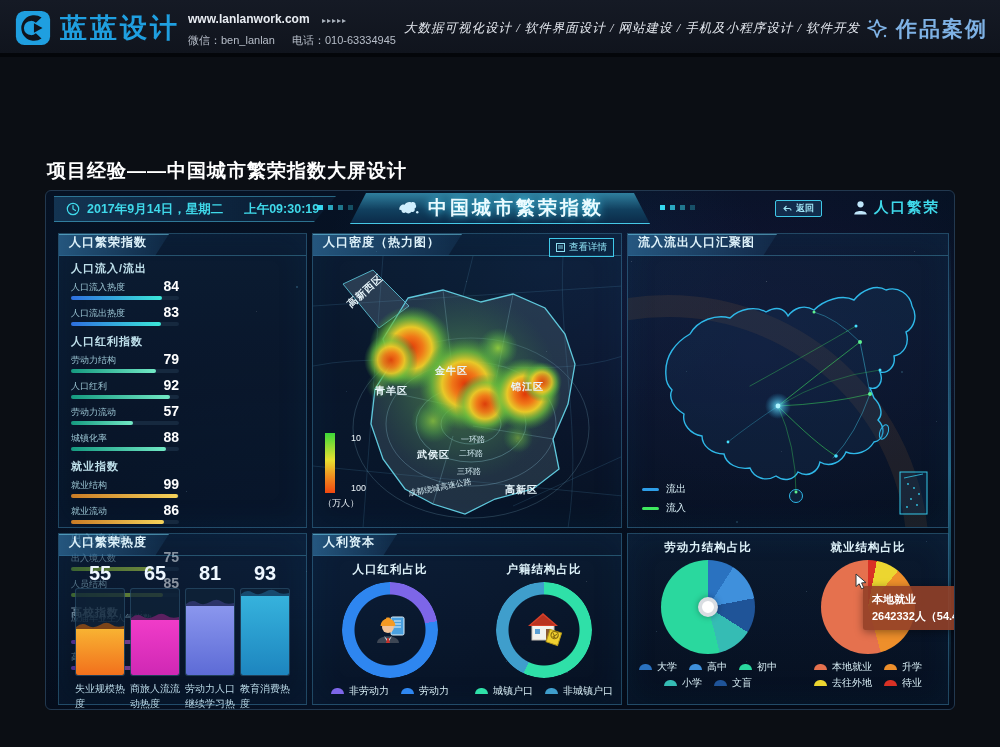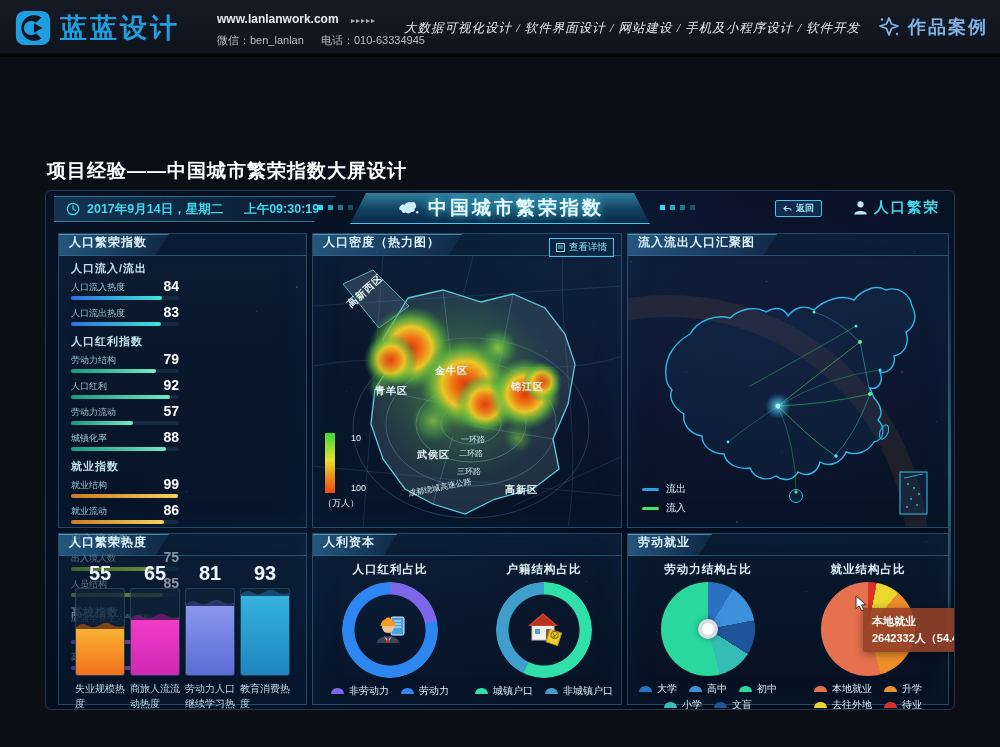--- a/index.html
+++ b/index.html
@@ -4,29 +4,29 @@
 <style>
   * { margin:0; padding:0; box-sizing:border-box; }
   html,body { width:1000px; height:747px; overflow:hidden; background:#0b0e14;
     font-family:"Liberation Sans","DejaVu Sans",sans-serif; }
 
   
   .site-header { position:absolute; left:0; top:0; width:1000px; height:57px;
     background:linear-gradient(180deg,#151a25,#10141d); border-bottom:4px solid #04060a; }
   .logo-group { position:absolute; left:14px; top:9px; display:flex; align-items:center; gap:8px; cursor:pointer; }
   .logo-text { font-size:27px; font-weight:bold; color:#1f9fe0; letter-spacing:3px; }
-  .contact { position:absolute; left:188px; top:9px;margin-left:29px; }
+  .contact { position:absolute; left:188px; top:9px; }
   .site-url { font-size:12px; font-weight:bold; color:#e8ecf2; }
   .url-arrows { font-size:8px; color:#aab2bd; letter-spacing:1px; margin-left:8px; }
   .contact-line2 { margin-top:6px; font-size:11px; color:#b7bec9; }
   .contact-line2 span { margin-right:14px; }
   .services { position:absolute; right:140px; top:20px; font-family:"Liberation Serif","DejaVu Serif",serif;
     font-style:italic; font-weight:normal; font-size:12.5px; color:#e3e7ee; letter-spacing:1px; }
   .portfolio { position:absolute; right:12px; top:15px; display:flex; align-items:center; gap:7px; cursor:pointer; }
-  .portfolio-label { font-size:18px; font-weight:bold; color:#7fb2e5; letter-spacing:2px; }
+  .portfolio-label { font-size:21px; font-weight:bold; color:#7fb2e5; letter-spacing:2px; }
 
   
   .page-title { position:absolute; left:47px; top:110px; font-size:19px; font-weight:bold;
     color:#ffffff; letter-spacing:1px;margin-top:48px; }
 
   
   .dashboard { position:absolute; left:45px; top:190px; width:910px; height:520px;
     border-radius:6px; border:1px solid #22384f; overflow:hidden;
     background:
       radial-gradient(420px 300px at 78% 30%, rgba(64,32,116,.25), transparent 70%),
@@ -637,23 +637,20 @@
             <span class="lg-item">
               <span class="lg-swatch" style="background: rgb(63, 158, 204);"></span>
               <span class="lg-label">非城镇户口</span>
             </span>
           </div>
         </div>
       </div>
   </div>
 
   <div class="panel p-employ">
-    <div class="panel-head">
-        <div class="panel-tab">劳动就业</div>
-      </div>
     <div class="chart-row">
         <div class="chart-group">
           <div class="chart-title">劳动力结构占比</div>
           <div class="pie-wrap">
             <div class="pie-disc" style="background: conic-gradient(rgb(42, 114, 192) 0%, rgb(42, 114, 192) 9%, rgb(63, 144, 220) 9%, rgb(63, 144, 220) 22%, rgb(31, 84, 152) 22%, rgb(31, 84, 152) 34%, rgb(53, 188, 180) 34%, rgb(53, 188, 180) 46%, rgb(42, 216, 158) 46%, rgb(42, 216, 158) 100%);"></div>
             <div class="pie-hub"></div>
           </div>
           <div class="chart-legend">
             <span class="lg-item">
               <span class="lg-swatch" style="background: rgb(42, 114, 192);"></span>

